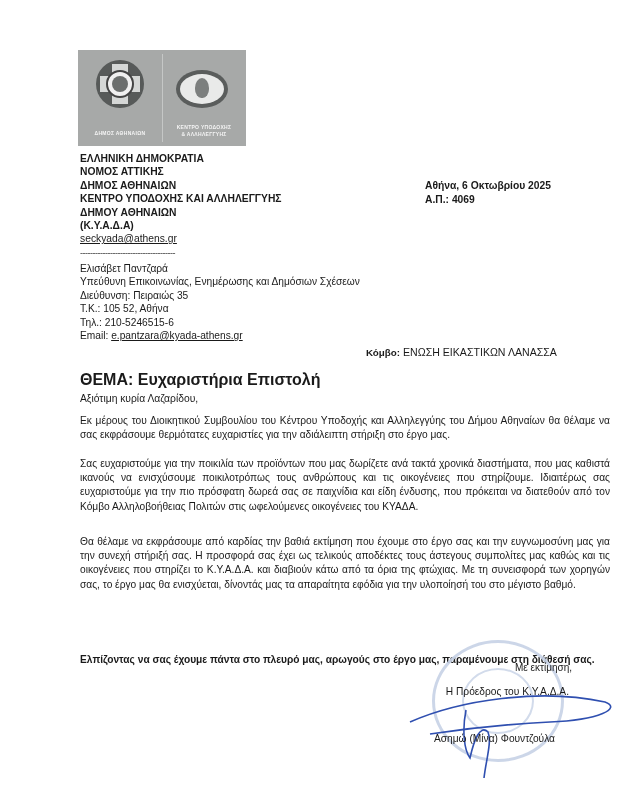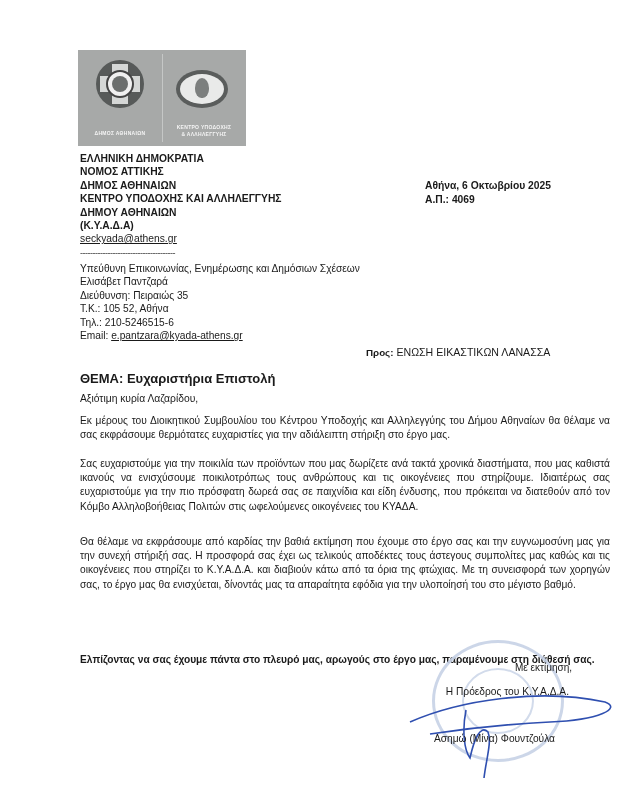--- a/index.html
+++ b/index.html
@@ -28,21 +28,21 @@
 
     .dateblock { position: absolute; left: 425px; top: 152px; font-size: 10.3px; font-weight: bold; line-height: 14px; margin-top: 27px; }
     .dateblock .line { display: block; }
 
     .sender { position: absolute; left: 80px; top: 262px; font-size: 10.2px; line-height: 13.4px; }
     .sender .line { display: block; white-space: nowrap; }
 
     .to { position: absolute; left: 366px; top: 346px; font-size: 10.6px; white-space: nowrap; }
     .to b { font-weight: bold; font-size: 9.8px; }
 
-    .subject { position: absolute; left: 80px; top: 371px; font-size: 13px; font-weight: bold; }
+    .subject { position: absolute; left: 80px; top: 371px; font-size: 16px; font-weight: bold; }
     .salute { position: absolute; left: 80px; top: 393px; font-size: 10.3px; }
 
     .para { position: absolute; left: 80px; width: 530px; font-size: 10.2px; line-height: 14.2px; text-align: justify; }
     .p1 { top: 414px; }
     .p2 { top: 457px; }
     .p3 { top: 535px; }
     .p4 { top: 653px; font-weight: bold; }
 
     .stamp { position: absolute; left: 432px; top: 640px; width: 132px; height: 122px; border-radius: 50%;
       border: 3px solid #c7d2e6; box-sizing: border-box; opacity: 0.9; }
@@ -88,30 +88,30 @@
     <span class="line link">seckyada@athens.gr</span>
   </div>
   <div class="dashes">--------------------------------------</div>
 
   <div class="dateblock">
     <span class="line">Αθήνα, 6 Οκτωβρίου 2025</span>
     <span class="line">Α.Π.: 4069</span>
   </div>
 
   <div class="sender">
+    <span class="line">Ελισάβετ Πανтζαρά</span>
     <span class="line">Υπεύθυνη Επικοινωνίας, Ενημέρωσης και Δημόσιων Σχέσεων</span>
-    <span class="line">Ελισάβετ Πανтζαρά</span>
     <span class="line">Διεύθυνση: Πειραιώς 35</span>
     <span class="line">Τ.Κ.: 105 52, Αθήνα</span>
     <span class="line">Τηλ.: 210-5246515-6</span>
     <span class="line"><span>Email: </span><span class="link">e.pantzara@kyada-athens.gr</span></span>
   </div>
 
   <div class="to">
-    <b>Προς:</b><span> ΕΝΩΣΗ ΕΙΚΑΣΤΙΚΩΝ ΛΑΝΑΣΣΑ</span>
+    <b>Κόμβο:</b><span> ΕΝΩΣΗ ΕΙΚΑΣΤΙΚΩΝ ΛΑΝΑΣΣΑ</span>
   </div>
 
   <div class="subject">ΘΕΜΑ: Ευχαριστήρια Επιστολή</div>
   <div class="salute">Αξιότιμη κυρία Λαζαρίδου,</div>
 
   <div class="para p1">Εκ μέρους του Διοικητικού Συμβουλίου του Κέντρου Υποδοχής και Αλληλεγγύης του Δήμου Αθηναίων θα θέλαμε να σας εκφράσουμε θερμότατες ευχαριστίες για την αδιάλειπτη στήριξη στο έργο μας.</div>
   <div class="para p2">Σας ευχαριστούμε για την ποικιλία των προϊόντων που μας δωρίζετε ανά τακτά χρονικά διαστήματα, που μας καθιστά ικανούς να ενισχύσουμε ποικιλοτρόπως τους ανθρώπους και τις οικογένειες που στηρίζουμε. Ιδιαιτέρως σας ευχαριστούμε για την πιο πρόσφατη δωρεά σας σε παιχνίδια και είδη ένδυσης, που πρόκειται να διατεθούν από τον Κόμβο Αλληλοβοήθειας Πολιτών στις ωφελούμενες οικογένειες του ΚΥΑΔΑ.</div>
   <div class="para p3">Θα θέλαμε να εκφράσουμε από καρδίας την βαθιά εκτίμηση που έχουμε στο έργο σας και την ευγνωμοσύνη μας για την συνεχή στήριξή σας. Η προσφορά σας έχει ως τελικούς αποδέκτες τους άστεγους συμπολίτες μας καθώς και τις οικογένειες που στηρίζει το Κ.Υ.Α.Δ.Α. και διαβιούν κάτω από τα όρια της φτώχιας. Με τη συνεισφορά των χορηγών σας, το έργο μας θα ενισχύεται, δίνοντάς μας τα απαραίτητα εφόδια για την υλοποίησή του στο μέγιστο βαθμό.</div>
   <div class="para p4">Ελπίζοντας να σας έχουμε πάντα στο πλευρό μας, αρωγούς στο έργο μας, παραμένουμε στη διάθεσή σας.</div>
 

